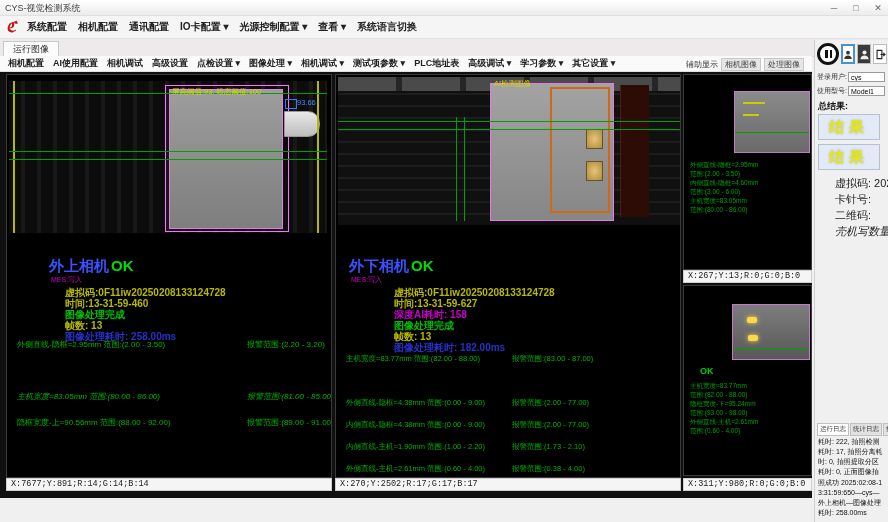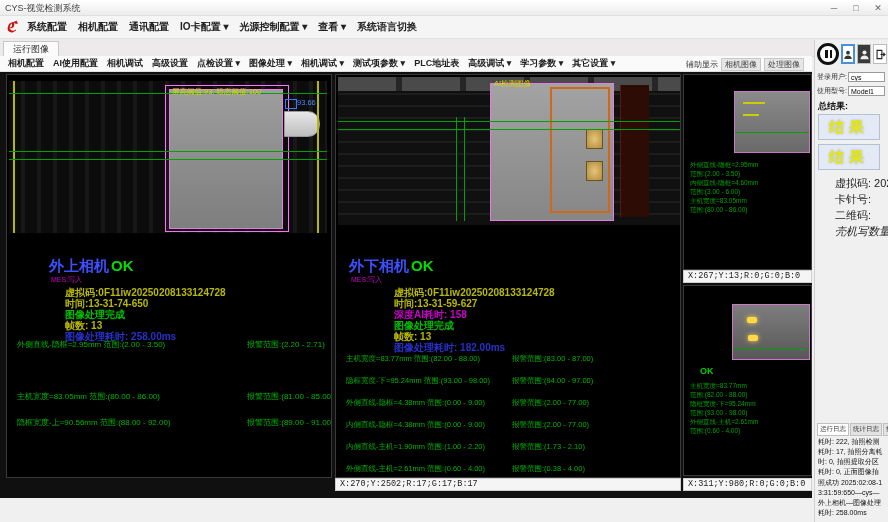--- a/index.html
+++ b/index.html
@@ -176,37 +176,38 @@
         <div class="glineH" style="top:78px;"></div>
         <span class="ov-yellow" style="left:163px;top:6px;">屏高阈值:93, 暗态阈值:100</span>
         <div class="bluebox" style="left:276px;top:18px;"></div>
         <span class="bluetext" style="left:288px;top:17px;">93.66</span>
       </div>
       <div class="cam-title" style="left:42px;top:182px;">
         <span>外上相机</span><span class="ok">OK</span>
       </div>
       <span class="mesline" style="left:44px;top:200px;">MES:写入</span>
       <span class="tline t-yellow" style="left:10px;top:211px;">虚拟码:0F11iw20250208133124728</span>
-      <span class="tline t-yellow" style="left:10px;top:222px;">时间:13-31-74-650</span>
+      <span class="tline t-yellow" style="left:10px;top:222px;">时间:13-31-59-460</span>
       <span class="tline t-green" style="left:10px;top:233px;">图像处理完成</span>
       <span class="tline t-yellow" style="left:10px;top:244px;">帧数: 13</span>
       <span class="tline t-blue" style="left:10px;top:255px;">图像处理耗时: 258.00ms</span>
       <div class="meas-row" style="top:264px;">
         <span>外侧直线-隐框=2.95mm 范围:(2.00 - 3.50)</span>
-        <span class="alarm" style="left:230px;">报警范围:(2.20 - 2.71)</span>
-      </div>
-      <div class="meas-row" style="top:316px;">
+        <span class="alarm" style="left:230px;">报警范围:(2.20 - 3.20)</span>
+      </div>
+      <div class="meas-row" style="top:316px;font-style:italic;">
         <span>主机宽度=83.05mm 范围:(80.00 - 86.00)</span>
         <span class="alarm" style="left:230px;">报警范围:(81.00 - 85.00)</span>
       </div>
       <div class="meas-row" style="top:342px;">
         <span>隐框宽度-上=90.56mm 范围:(88.00 - 92.00)</span>
         <span class="alarm" style="left:230px;">报警范围:(89.00 - 91.00)</span>
       </div>
     </div>
+    <div class="coordbar" style="left:6px;top:406px;width:326px;height:13px;">X:7677;Y:891;R:14;G:14;B:14</div>
 
     <div class="view" style="left:335px;top:2px;width:346px;height:404px;">
       <div class="photoM">
         <div class="topband"></div>
         <div class="deviceM"></div>
         <div class="orect"></div>
         <div class="pad" style="left:248px;top:52px;"></div>
         <div class="pad" style="left:248px;top:84px;"></div>
         <div class="redband"></div>
         <div class="glineH" style="top:44px;"></div>
@@ -222,24 +223,20 @@
       <span class="tline t-yellow" style="left:10px;top:211px;">虚拟码:0F11iw20250208133124728</span>
       <span class="tline t-yellow" style="left:10px;top:222px;">时间:13-31-59-627</span>
       <span class="tline t-mag" style="left:10px;top:233px;">深度AI耗时: 158</span>
       <span class="tline t-green" style="left:10px;top:244px;">图像处理完成</span>
       <span class="tline t-yellow" style="left:10px;top:255px;">帧数: 13</span>
       <span class="tline t-blue" style="left:10px;top:266px;">图像处理耗时: 182.00ms</span>
       <div class="meas-row" style="top:279px;font-size:7.5px;">
         <span>主机宽度=83.77mm 范围:(82.00 - 88.00)</span>
         <span class="alarm" style="left:166px;">报警范围:(83.00 - 87.00)</span>
       </div>
-      <div class="meas-row" style="top:301px;font-size:7.5px;">
-        <span>隐框宽度-下=95.24mm 范围:(93.00 - 98.00)</span>
-        <span class="alarm" style="left:166px;">报警范围:(94.00 - 97.00)</span>
-      </div>
       <div class="meas-row" style="top:323px;font-size:7.5px;">
         <span>外侧直线-隐框=4.38mm 范围:(0.00 - 9.00)</span>
         <span class="alarm" style="left:166px;">报警范围:(2.00 - 77.00)</span>
       </div>
       <div class="meas-row" style="top:345px;font-size:7.5px;">
         <span>内侧直线-隐框=4.38mm 范围:(0.00 - 9.00)</span>
         <span class="alarm" style="left:166px;">报警范围:(2.00 - 77.00)</span>
       </div>
       <div class="meas-row" style="top:367px;font-size:7.5px;">
         <span>内侧直线-主机=1.90mm 范围:(1.00 - 2.20)</span>

